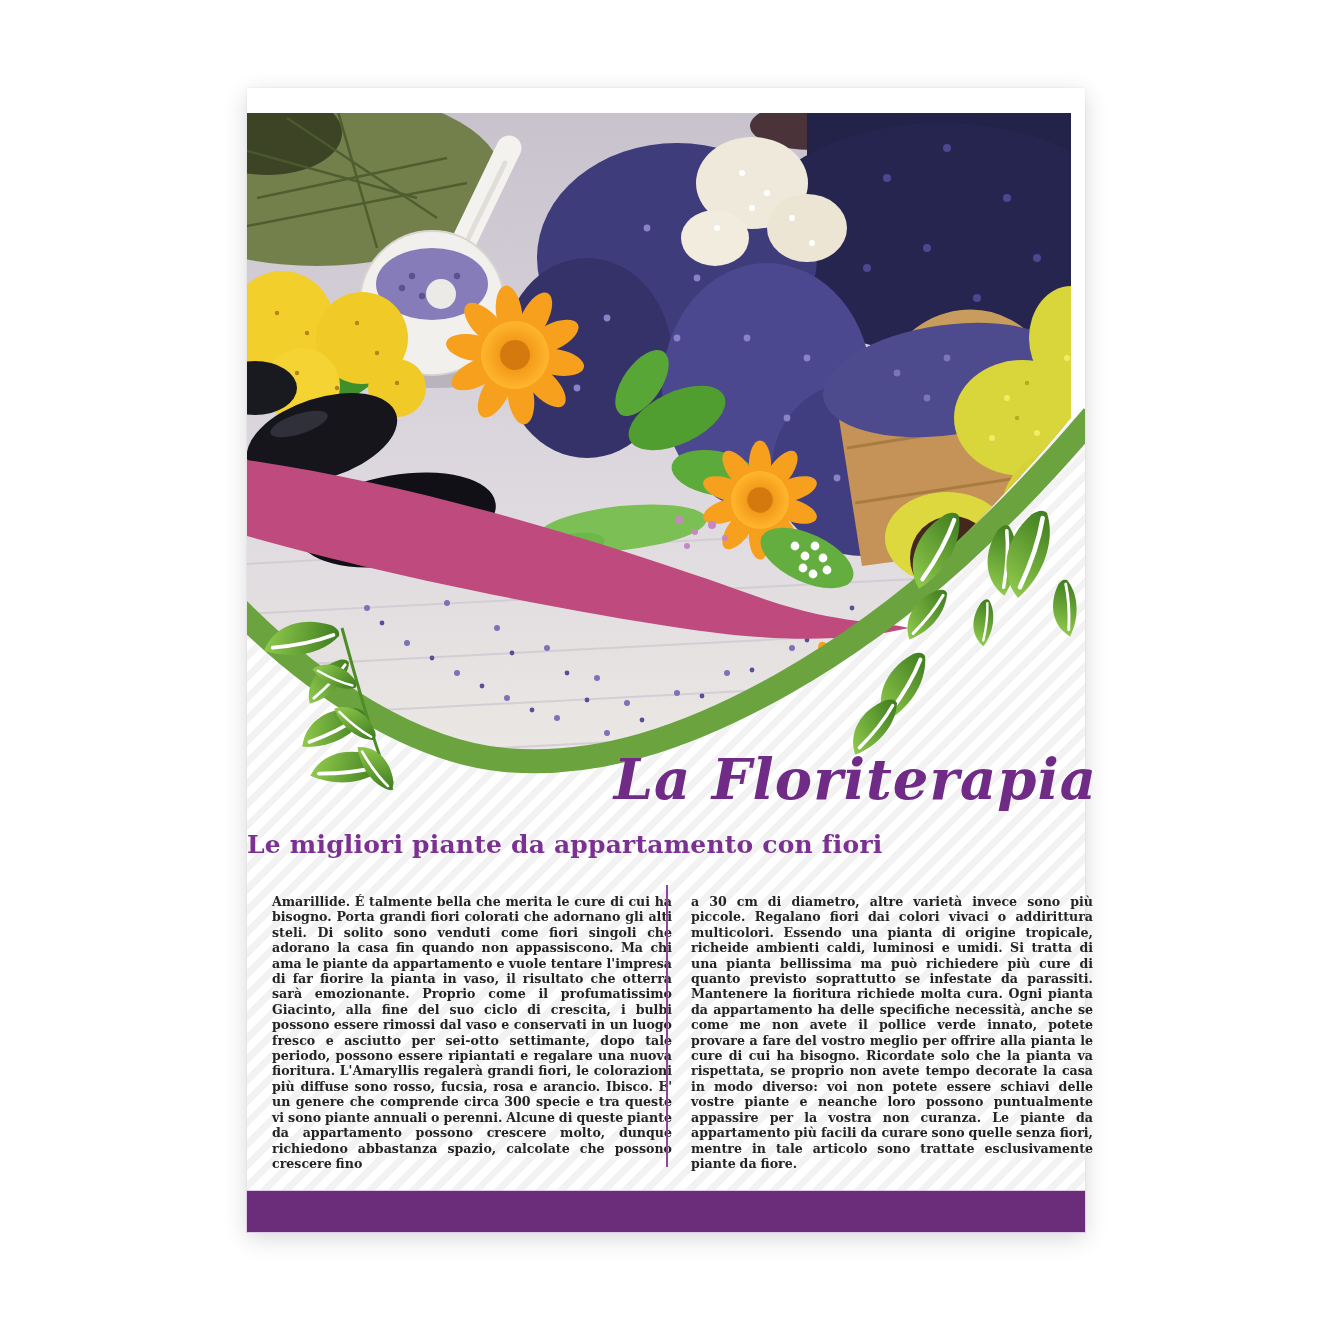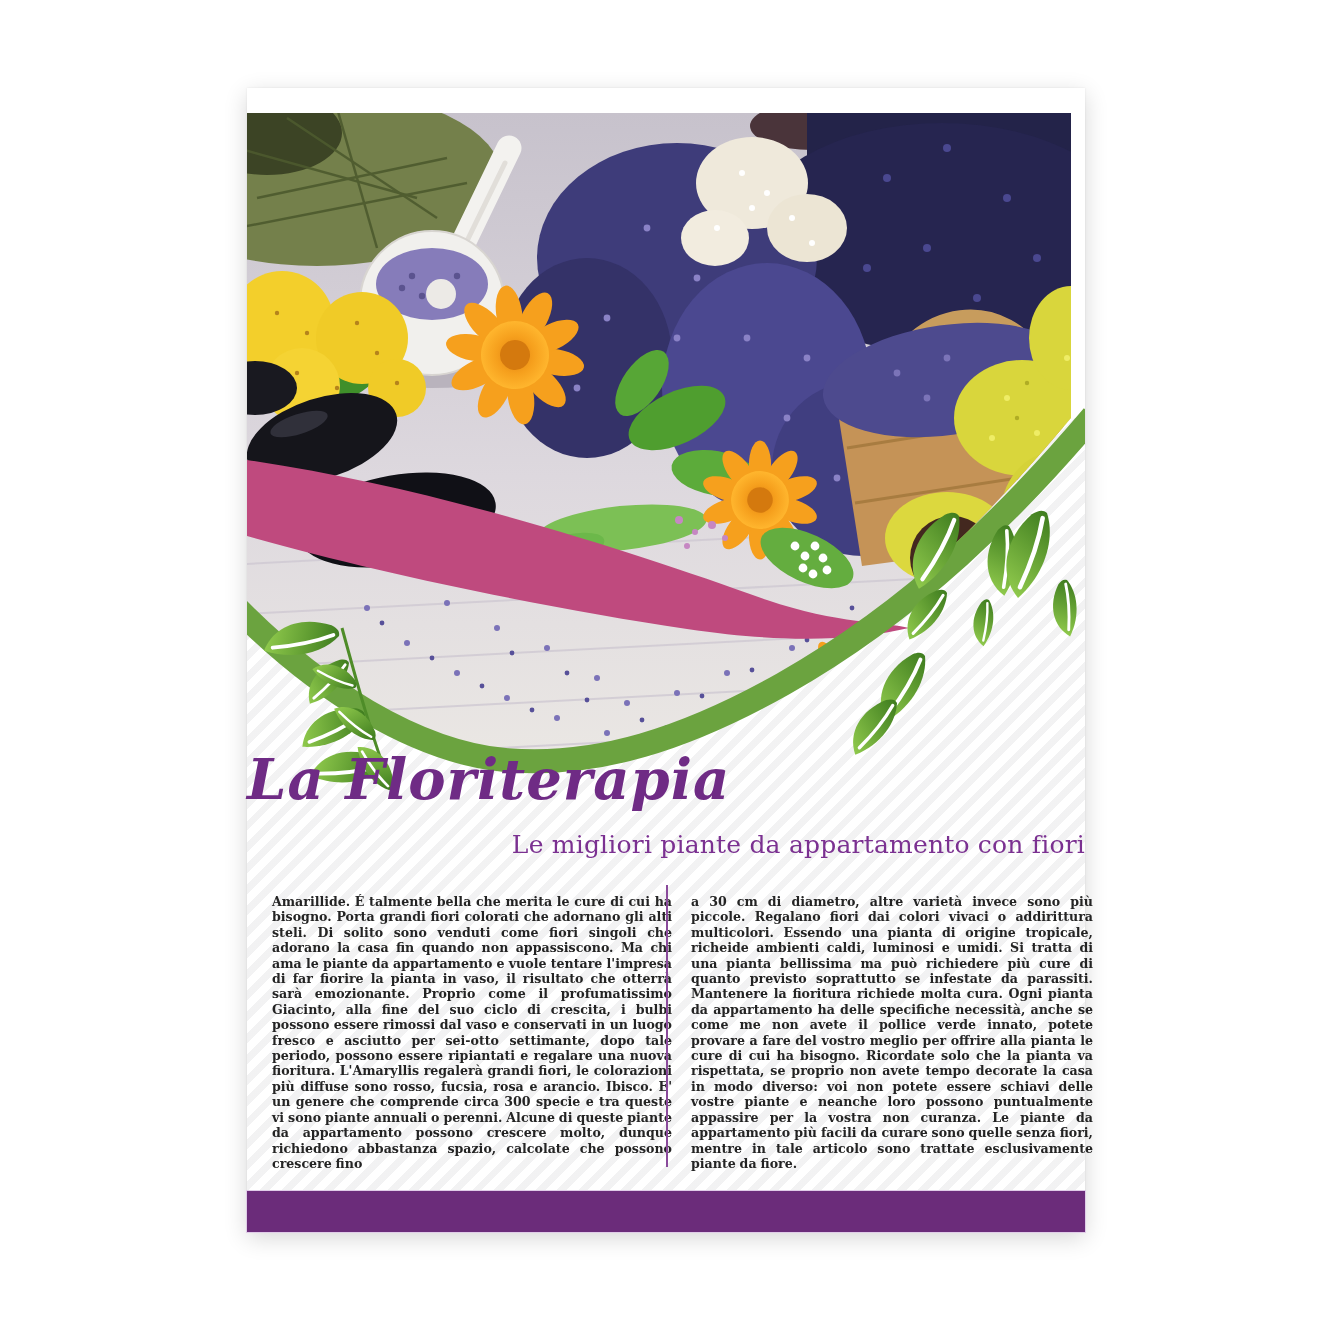--- a/index.html
+++ b/index.html
@@ -3,25 +3,25 @@
 <meta charset="utf-8">
 <style>
   html,body{margin:0;padding:0;background:#ffffff;}
   .canvas{position:relative;width:1339px;height:1339px;background:#ffffff;overflow:hidden;
           font-family:"DejaVu Serif", serif;}
   .page{position:absolute;left:247px;top:88px;width:838px;height:1144px;background:#ffffff;
         box-shadow:0 6px 22px rgba(0,0,0,.16), 0 0 2px rgba(0,0,0,.08);}
   .stripes{position:absolute;left:0;top:330px;width:838px;height:814px;
         background:repeating-linear-gradient(135deg,#eeeeef 0 7px,#ffffff 7px 15px);opacity:.75;}
   .hero{position:absolute;left:0;top:0;width:838px;height:710px;pointer-events:none;}
-  .title{position:absolute;left:0;top:652px;width:838px;margin:0;text-align:left;z-index:3;
+  .title{position:absolute;left:12px;top:652px;width:838px;margin:0;text-align:right;z-index:3;
         font-family:"DejaVu Serif", serif;font-style:italic;font-weight:bold;
         font-size:56px;line-height:78px;color:#6f2b85;letter-spacing:1px;}
-  .subtitle{position:absolute;left:0;top:740px;width:838px;margin:0;text-align:right;z-index:3;
-        font-family:"DejaVu Serif", serif;font-weight:normal;font-size:25px;line-height:34px;
+  .subtitle{position:absolute;left:0;top:740px;width:838px;margin:0;text-align:left;z-index:3;
+        font-family:"DejaVu Serif", serif;font-weight:bold;font-size:25px;line-height:34px;
         color:#7b3191;letter-spacing:.2px;}
   .cols{position:absolute;left:0;top:794px;width:838px;height:292px;z-index:3;}
   .col{position:absolute;top:0;margin:12px;text-align:justify;color:#242424;
         font-family:"DejaVu Serif", serif;font-size:12.6px;line-height:15.4px;
         font-weight:bold;letter-spacing:0px;word-spacing:-0.5px;}
   .col.left{left:13px;width:400px;}
   .col.right{left:432px;width:402px;}
   .divider{position:absolute;left:419px;top:3px;width:2px;height:282px;background:#8a4a9b;}
   .footer-bar{position:absolute;left:0;top:1103px;width:838px;height:41px;background:#6b2c7a;
         box-shadow:0 0 0 1px #e0cce8;z-index:3;}

